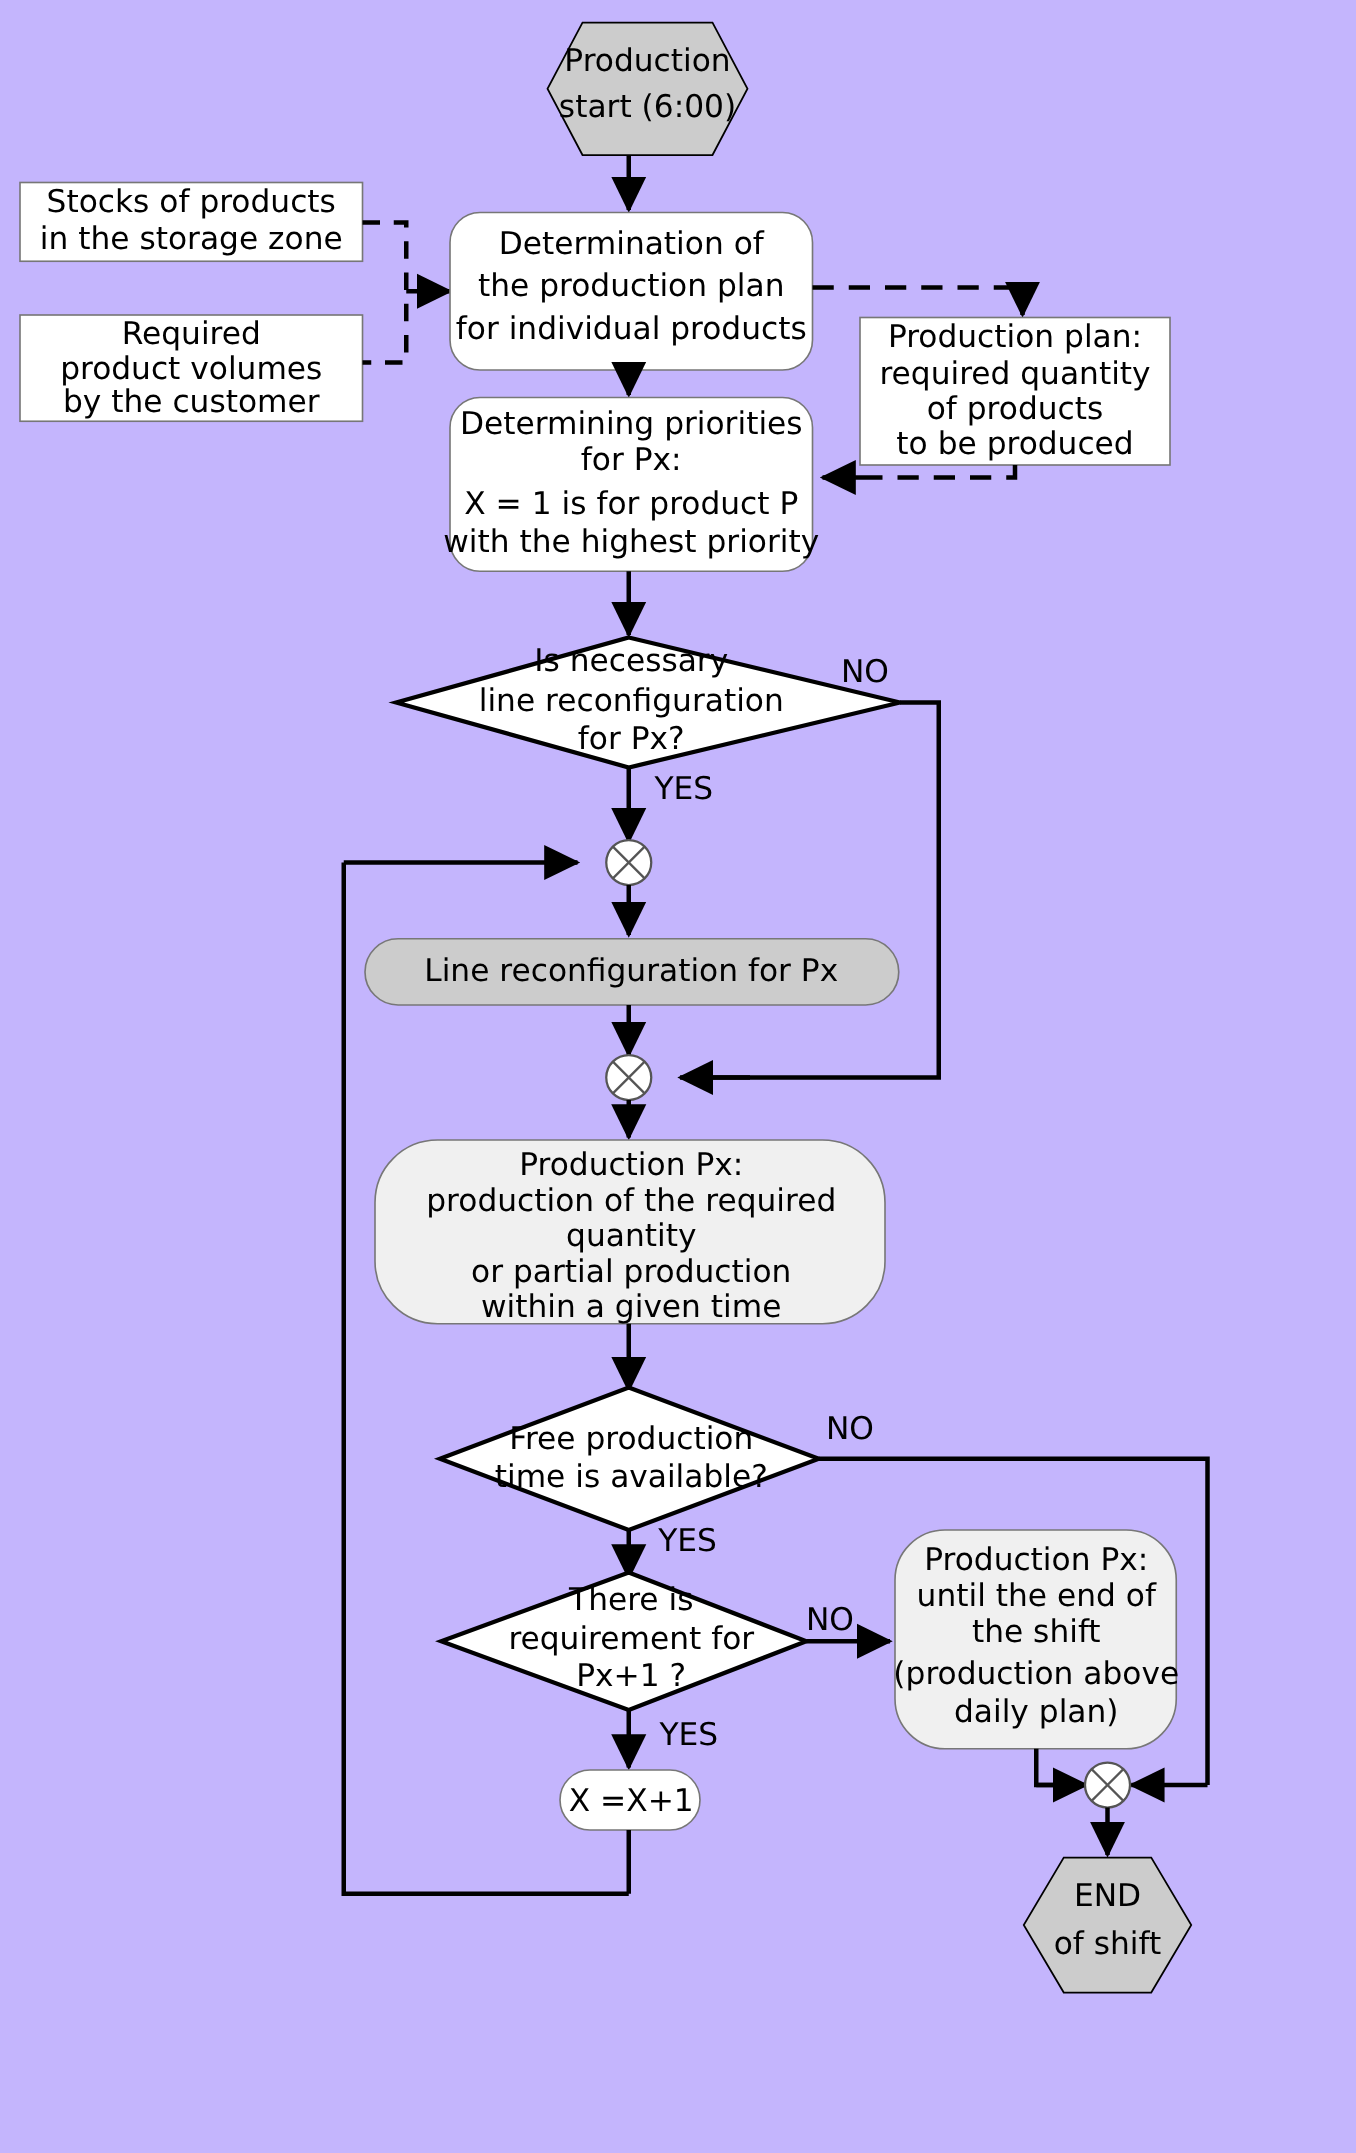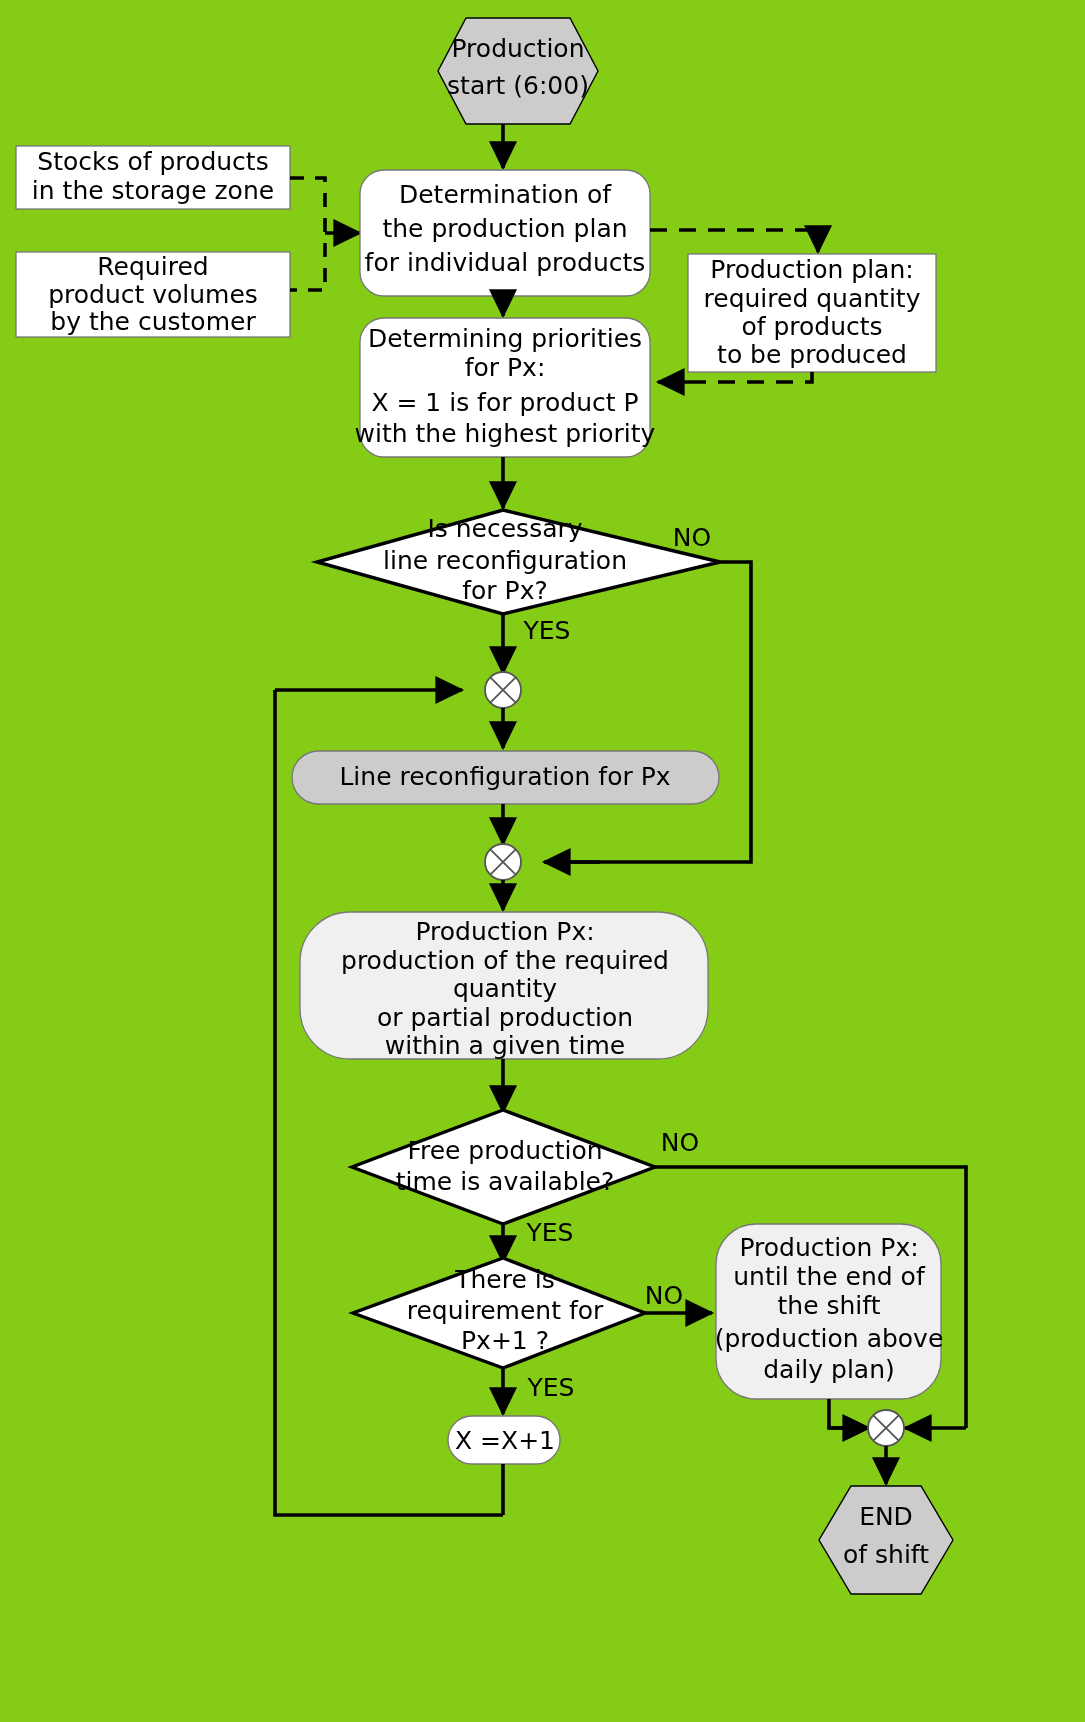--- a/index.html
+++ b/index.html
@@ -1,18 +1,18 @@
 <!DOCTYPE html>
 <html><head>
 <meta charset="utf-8">
 <style>
   html,body{margin:0;padding:0;background:#ffffff;}
   body{width:1085px;height:1722px;overflow:hidden;
        font-family:"DejaVu Sans","Liberation Sans",sans-serif;}
-  #stage{position:relative;width:1085px;height:1722px;background:#84cc16;}
+  #stage{position:relative;width:1085px;height:1722px;background:#c4b5fd;}
   svg{display:block;}
   .nodetext{font-family:"DejaVu Sans","Liberation Sans",sans-serif;
             font-size:25px;fill:#000;text-anchor:middle;dominant-baseline:middle;}
   .edgelabel{font-family:"DejaVu Sans","Liberation Sans",sans-serif;
              font-size:25px;fill:#000;text-anchor:middle;dominant-baseline:middle;}
 </style>
 </head>
 <body>
 
 <div id="stage">

